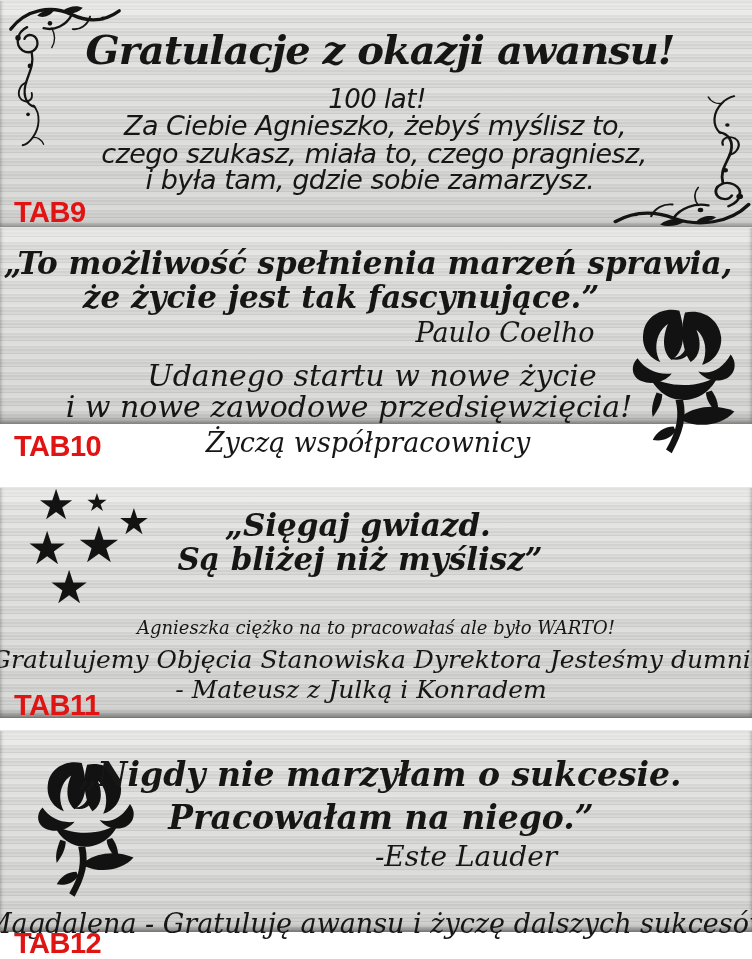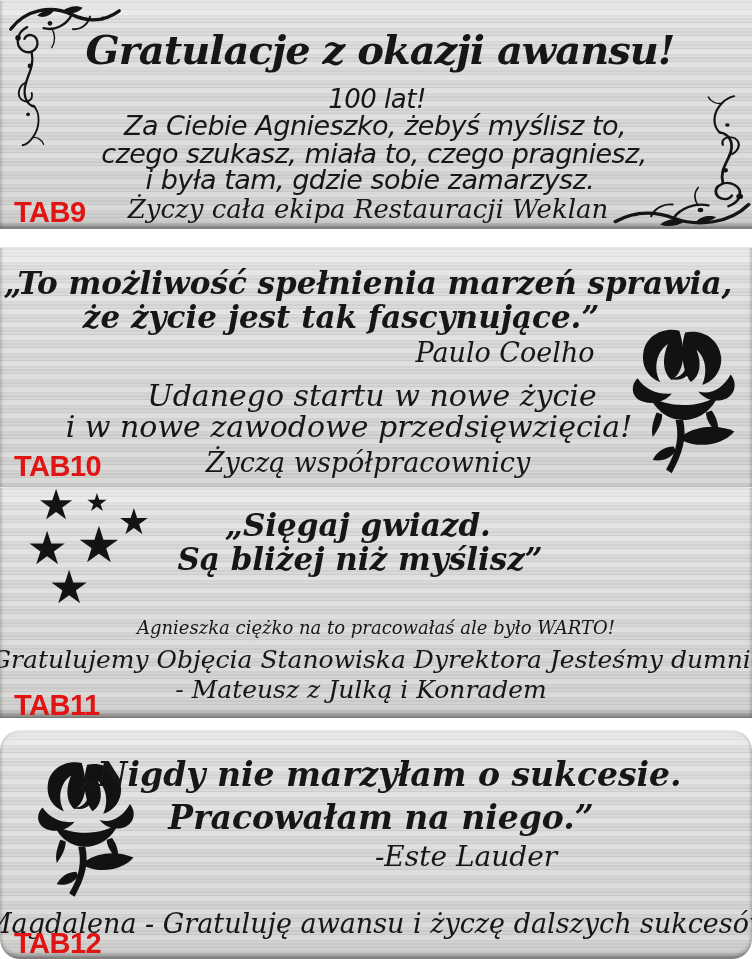--- a/index.html
+++ b/index.html
@@ -77,25 +77,24 @@
       <use href="#flourish"></use>
     </svg>
     <svg class="decor" style="left:612px;top:88px;transform:rotate(180deg);" width="140" height="140" viewBox="0 0 250 310" preserveAspectRatio="none">
       <use href="#flourish"></use>
     </svg>
     <div class="line title" style="left:380px;top:26px;font-size:40px;">Gratulacje z okazji awansu!</div>
     <div class="line hand" style="left:377px;top:84px;font-size:26px;">100 lat!</div>
     <div class="line hand" style="left:375px;top:110px;font-size:27px;">Za Ciebie Agnieszko, żebyś myślisz to,</div>
     <div class="line hand" style="left:374px;top:138px;font-size:27px;">czego szukasz, miała to, czego pragniesz,</div>
     <div class="line hand" style="left:370px;top:164px;font-size:27px;">i była tam, gdzie sobie zamarzysz.</div>
-    <div class="line script" style="left:368px;top:194px;font-size:26px;">Życzy cała ekipa Restauracji Weklan</div>
     <div class="tab" style="left:14px;top:198px;">TAB9</div>
   </section>
 
-  <section class="plaque" style="top:247px;height:249px;">
+  <section class="plaque" style="top:227px;height:197px;">
     <svg class="decor" style="left:622px;top:78px;" width="128" height="152" viewBox="0 0 130 160">
         <use href="#rose"></use>
       </svg>
     <div class="line script-b" style="left:368px;top:18px;font-size:31px;">„To możliwość spełnienia marzeń sprawia,</div>
     <div class="line script-b" style="left:341px;top:52px;font-size:31px;text-align:right;">że życie jest tak fascynujące.”</div>
     <div class="line script" style="left:505px;top:90px;font-size:27px;">Paulo Coelho</div>
     <div class="line script" style="left:372px;top:131px;font-size:30px;">Udanego startu w nowe życie</div>
     <div class="line script" style="left:349px;top:162px;font-size:30px;">i w nowe zawodowe przedsięwzięcia!</div>
     <div class="line script" style="left:368px;top:200px;font-size:27px;">Życzą współpracownicy</div>
     <div class="tab" style="left:14px;top:205px;">TAB10</div>
@@ -109,21 +108,21 @@
     <span class="star" style="left:99px;top:60px;font-size:50px;">★</span>
     <span class="star" style="left:69px;top:102px;font-size:46px;">★</span>
     <div class="line script-b" style="left:358px;top:20px;font-size:31px;">„Sięgaj gwiazd.</div>
     <div class="line script-b" style="left:360px;top:54px;font-size:31px;">Są bliżej niż myślisz”</div>
     <div class="line script" style="left:376px;top:130px;font-size:18px;">Agnieszka ciężko na to pracowałaś ale było WARTO!</div>
     <div class="line script" style="left:376px;top:158px;font-size:25px;">Gratulujemy Objęcia Stanowiska Dyrektora Jesteśmy dumni!</div>
     <div class="line script" style="left:361px;top:188px;font-size:25px;">- Mateusz z Julką i Konradem</div>
     <div class="tab" style="left:14px;top:204px;">TAB11</div>
   </section>
 
-  <section class="plaque" style="top:730px;height:229px;border-radius:20px;">
+  <section class="plaque" style="top:730px;height:202px;">
     <svg class="decor" style="left:30px;top:20px;" width="116" height="158" viewBox="0 0 130 160">
         <use href="#rose"></use>
       </svg>
     <div class="line script-b" style="left:380px;top:25px;font-size:33px;">„Nigdy nie marzyłam o sukcesie.</div>
     <div class="line script-b" style="left:381px;top:68px;font-size:33px;">Pracowałam na niego.”</div>
     <div class="line script" style="left:466px;top:110px;font-size:28px;">-Este Lauder</div>
     <div class="line script" style="left:378px;top:178px;font-size:27px;">Magdalena - Gratuluję awansu i życzę dalszych sukcesów</div>
     <div class="tab" style="left:14px;top:199px;">TAB12</div>
   </section>
 

